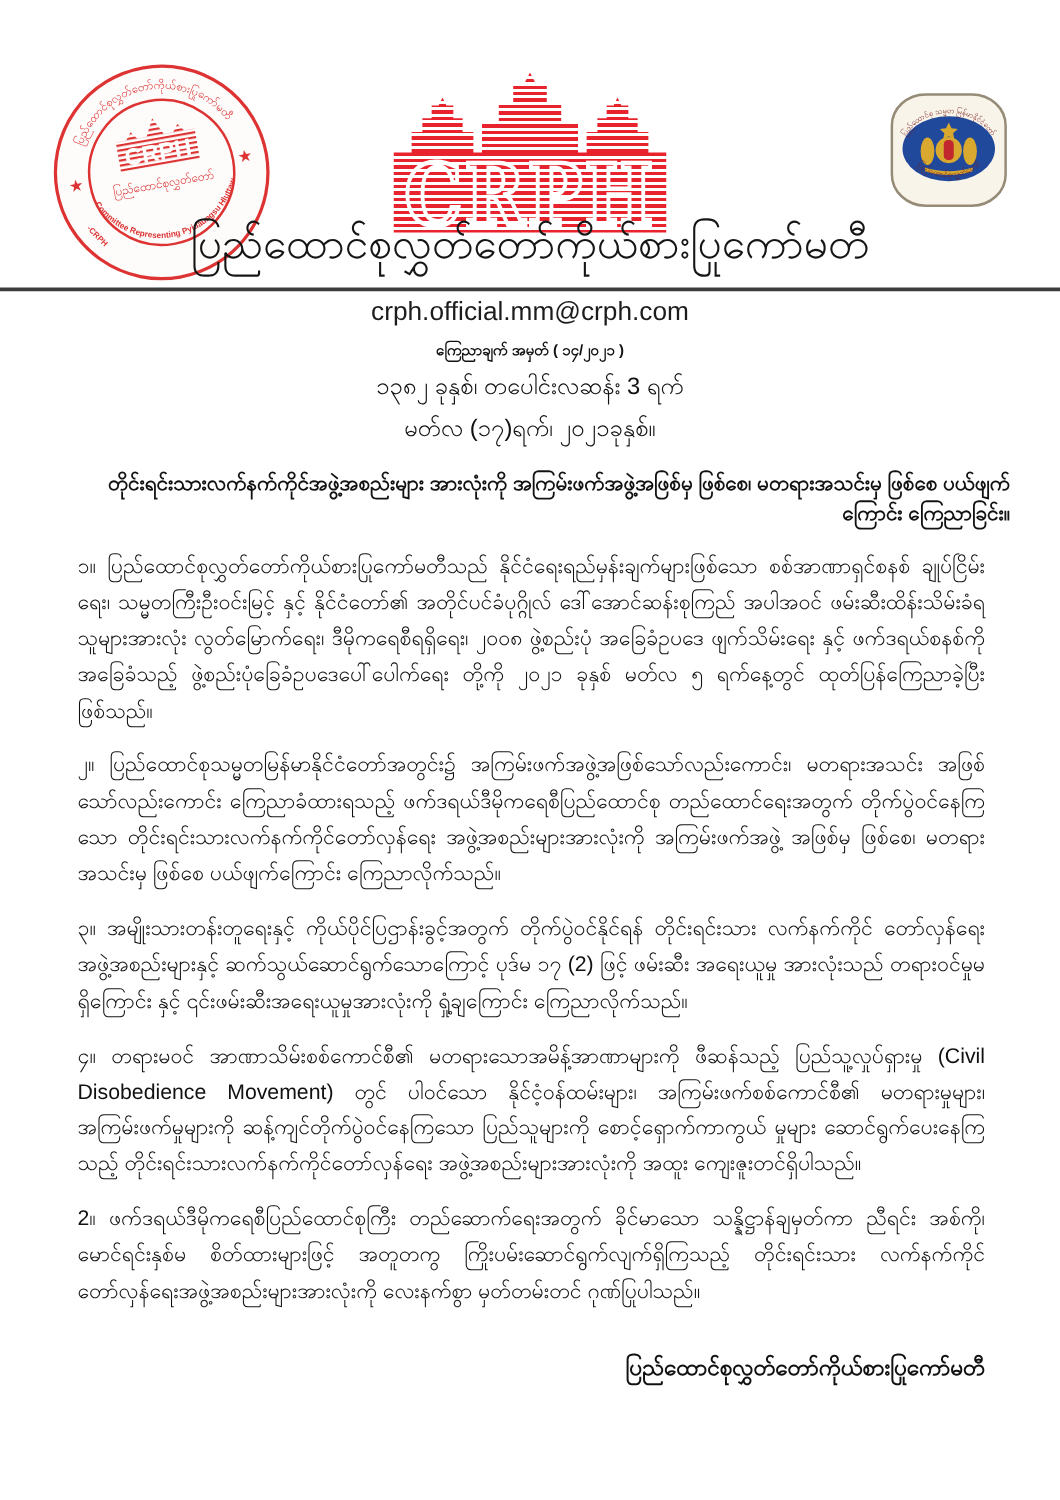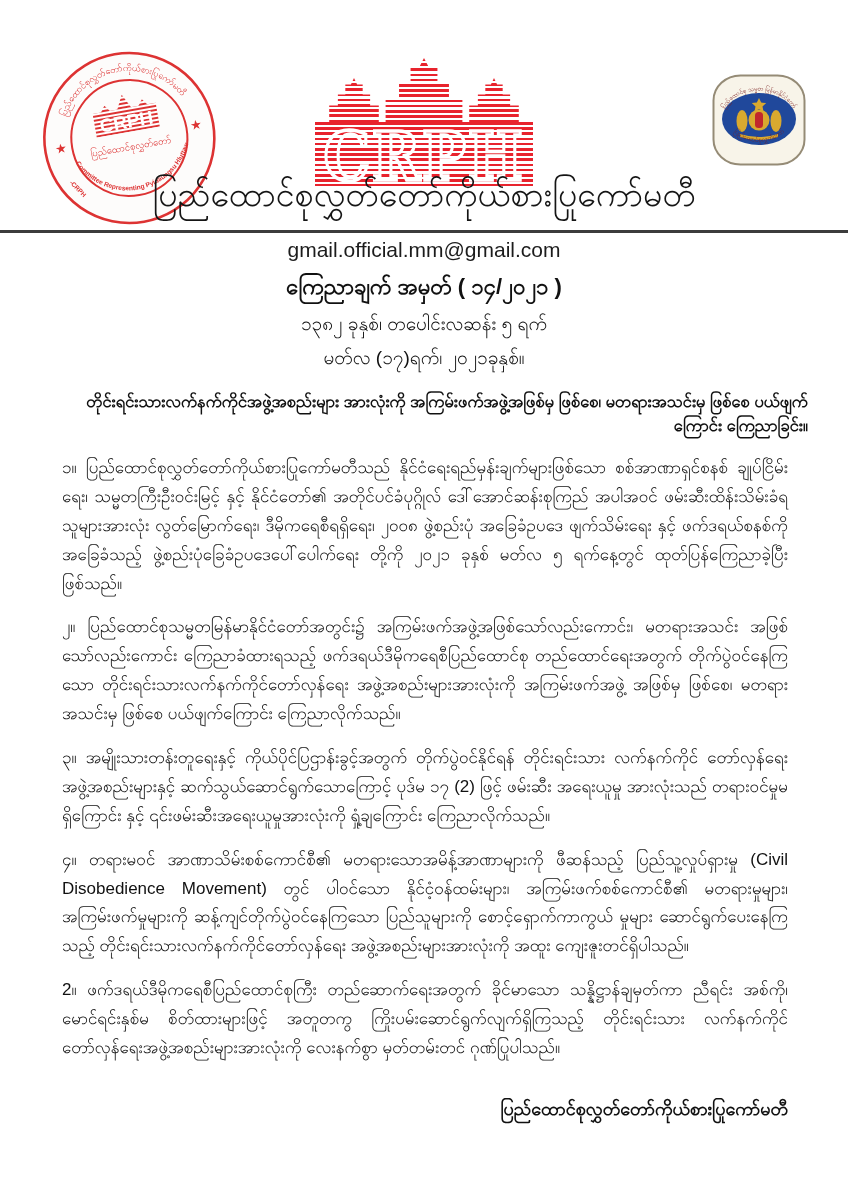--- a/index.html
+++ b/index.html
@@ -32,21 +32,21 @@
     position:absolute; bottom:-4px; left:0; width:100%; text-align:center;
     font-family:"DejaVu Serif", serif; font-weight:bold; font-size:62px; line-height:66px;
     letter-spacing:2px; color:transparent; -webkit-text-stroke:3.2px #ffffff;
     transform:scale(0.94,1.1);
   }
   
   .emblem-box{width:94px; height:92px;}
   
   .email-primary{text-align:center; font-size:29px; margin-top:9px; color:#1c1c1c;}
   .email-secondary{text-align:center; font-size:21px; margin-top:5px; color:#1c1c1c;}
-  .announce-no{text-align:center; font-size:22px; font-weight:bold; margin-top:10px;}
+  .announce-no{text-align:center; font-size:12px; font-weight:bold; margin-top:10px;}
   .date-line{text-align:center; font-size:19px; margin-top:6px;}
   .subject{
     text-align:right; font-weight:bold; font-size:16.5px; margin:18px 40px 0;
   }
   .body-text p{
     margin:15px 60px 0 62px; text-align:justify; font-size:17px; line-height:1.7;
   }
   .signature{
     text-align:right; margin:34px 60px 0 0; font-weight:bold; font-size:18px;
   }
@@ -120,24 +120,24 @@
           <textPath href="#embBot" startOffset="50%" text-anchor="middle">ပြည်ထောင်စုလွှတ်တော်</textPath>
         </text>
       </svg>
     </div>
 
     <h1 class="org-title">ပြည်ထောင်စုလွှတ်တော်ကိုယ်စားပြုကော်မတီ</h1>
   </div>
 
   <div class="rule"></div>
 
-  <div class="email-secondary">gmail.official.mm@gmail.com</div>
+  <div class="email-secondary">crph.official.mm@crph.com</div>
 
   <div class="announce-no">ကြေညာချက် အမှတ် ( ၁၄/၂၀၂၁ )</div>
-  <div class="date-line">၁၃၈၂ ခုနှစ်၊ တပေါင်းလဆန်း ၅ ရက်</div>
+  <div class="date-line">၁၃၈၂ ခုနှစ်၊ တပေါင်းလဆန်း 3 ရက်</div>
   <div class="date-line">မတ်လ (၁၇)ရက်၊ ၂၀၂၁ခုနှစ်။</div>
 
   <div class="subject">တိုင်းရင်းသားလက်နက်ကိုင်အဖွဲ့အစည်းများ အားလုံးကို အကြမ်းဖက်အဖွဲ့အဖြစ်မှ ဖြစ်စေ၊ မတရားအသင်းမှ ဖြစ်စေ ပယ်ဖျက်ကြောင်း ကြေညာခြင်း။</div>
 
   <div class="body-text">
     <p>၁။  ပြည်ထောင်စုလွှတ်တော်ကိုယ်စားပြုကော်မတီသည် နိုင်ငံရေးရည်မှန်းချက်များဖြစ်သော စစ်အာဏာရှင်စနစ် ချုပ်ငြိမ်းရေး၊ သမ္မတကြီးဦးဝင်းမြင့် နှင့် နိုင်ငံတော်၏ အတိုင်ပင်ခံပုဂ္ဂိုလ် ဒေါ်အောင်ဆန်းစုကြည် အပါအဝင် ဖမ်းဆီးထိန်းသိမ်းခံရသူများအားလုံး လွတ်မြောက်ရေး၊ ဒီမိုကရေစီရရှိရေး၊ ၂၀၀၈ ဖွဲ့စည်းပုံ အခြေခံဥပဒေ ဖျက်သိမ်းရေး နှင့် ဖက်ဒရယ်စနစ်ကိုအခြေခံသည့် ဖွဲ့စည်းပုံခြေခံဥပဒေပေါ်ပေါက်ရေး တို့ကို ၂၀၂၁ ခုနှစ် မတ်လ ၅ ရက်နေ့တွင် ထုတ်ပြန်ကြေညာခဲ့ပြီးဖြစ်သည်။</p>
     <p>၂။  ပြည်ထောင်စုသမ္မတမြန်မာနိုင်ငံတော်အတွင်း၌ အကြမ်းဖက်အဖွဲ့အဖြစ်သော်လည်းကောင်း၊ မတရားအသင်း အဖြစ်သော်လည်းကောင်း ကြေညာခံထားရသည့် ဖက်ဒရယ်ဒီမိုကရေစီပြည်ထောင်စု တည်ထောင်ရေးအတွက် တိုက်ပွဲဝင်နေကြသော တိုင်းရင်းသားလက်နက်ကိုင်တော်လှန်ရေး အဖွဲ့အစည်းများအားလုံးကို အကြမ်းဖက်အဖွဲ့ အဖြစ်မှ ဖြစ်စေ၊ မတရားအသင်းမှ ဖြစ်စေ ပယ်ဖျက်ကြောင်း ကြေညာလိုက်သည်။</p>
     <p>၃။  အမျိုးသားတန်းတူရေးနှင့် ကိုယ်ပိုင်ပြဌာန်းခွင့်အတွက် တိုက်ပွဲဝင်နိုင်ရန် တိုင်းရင်းသား လက်နက်ကိုင် တော်လှန်ရေး အဖွဲ့အစည်းများနှင့် ဆက်သွယ်ဆောင်ရွက်သောကြောင့် ပုဒ်မ ၁၇ (2) ဖြင့် ဖမ်းဆီး အရေးယူမှု အားလုံးသည် တရားဝင်မှုမရှိကြောင်း နှင့် ၎င်းဖမ်းဆီးအရေးယူမှုအားလုံးကို ရှုံ့ချကြောင်း ကြေညာလိုက်သည်။</p>
     <p>၄။  တရားမဝင် အာဏာသိမ်းစစ်ကောင်စီ၏ မတရားသောအမိန့်အာဏာများကို ဖီဆန်သည့် ပြည်သူ့လှုပ်ရှားမှု (Civil Disobedience Movement) တွင် ပါဝင်သော နိုင်ငံ့ဝန်ထမ်းများ၊ အကြမ်းဖက်စစ်ကောင်စီ၏ မတရားမှုများ၊ အကြမ်းဖက်မှုများကို ဆန့်ကျင်တိုက်ပွဲဝင်နေကြသော ပြည်သူများကို စောင့်ရှောက်ကာကွယ် မှုများ ဆောင်ရွက်ပေးနေကြသည့် တိုင်းရင်းသားလက်နက်ကိုင်တော်လှန်ရေး အဖွဲ့အစည်းများအားလုံးကို အထူး ကျေးဇူးတင်ရှိပါသည်။</p>
     <p>2။  ဖက်ဒရယ်ဒီမိုကရေစီပြည်ထောင်စုကြီး တည်ဆောက်ရေးအတွက် ခိုင်မာသော သန္နိဋ္ဌာန်ချမှတ်ကာ ညီရင်း အစ်ကို၊ မောင်ရင်းနှစ်မ စိတ်ထားများဖြင့် အတူတကွ ကြိုးပမ်းဆောင်ရွက်လျက်ရှိကြသည့် တိုင်းရင်းသား လက်နက်ကိုင် တော်လှန်ရေးအဖွဲ့အစည်းများအားလုံးကို လေးနက်စွာ မှတ်တမ်းတင် ဂုဏ်ပြုပါသည်။</p>

